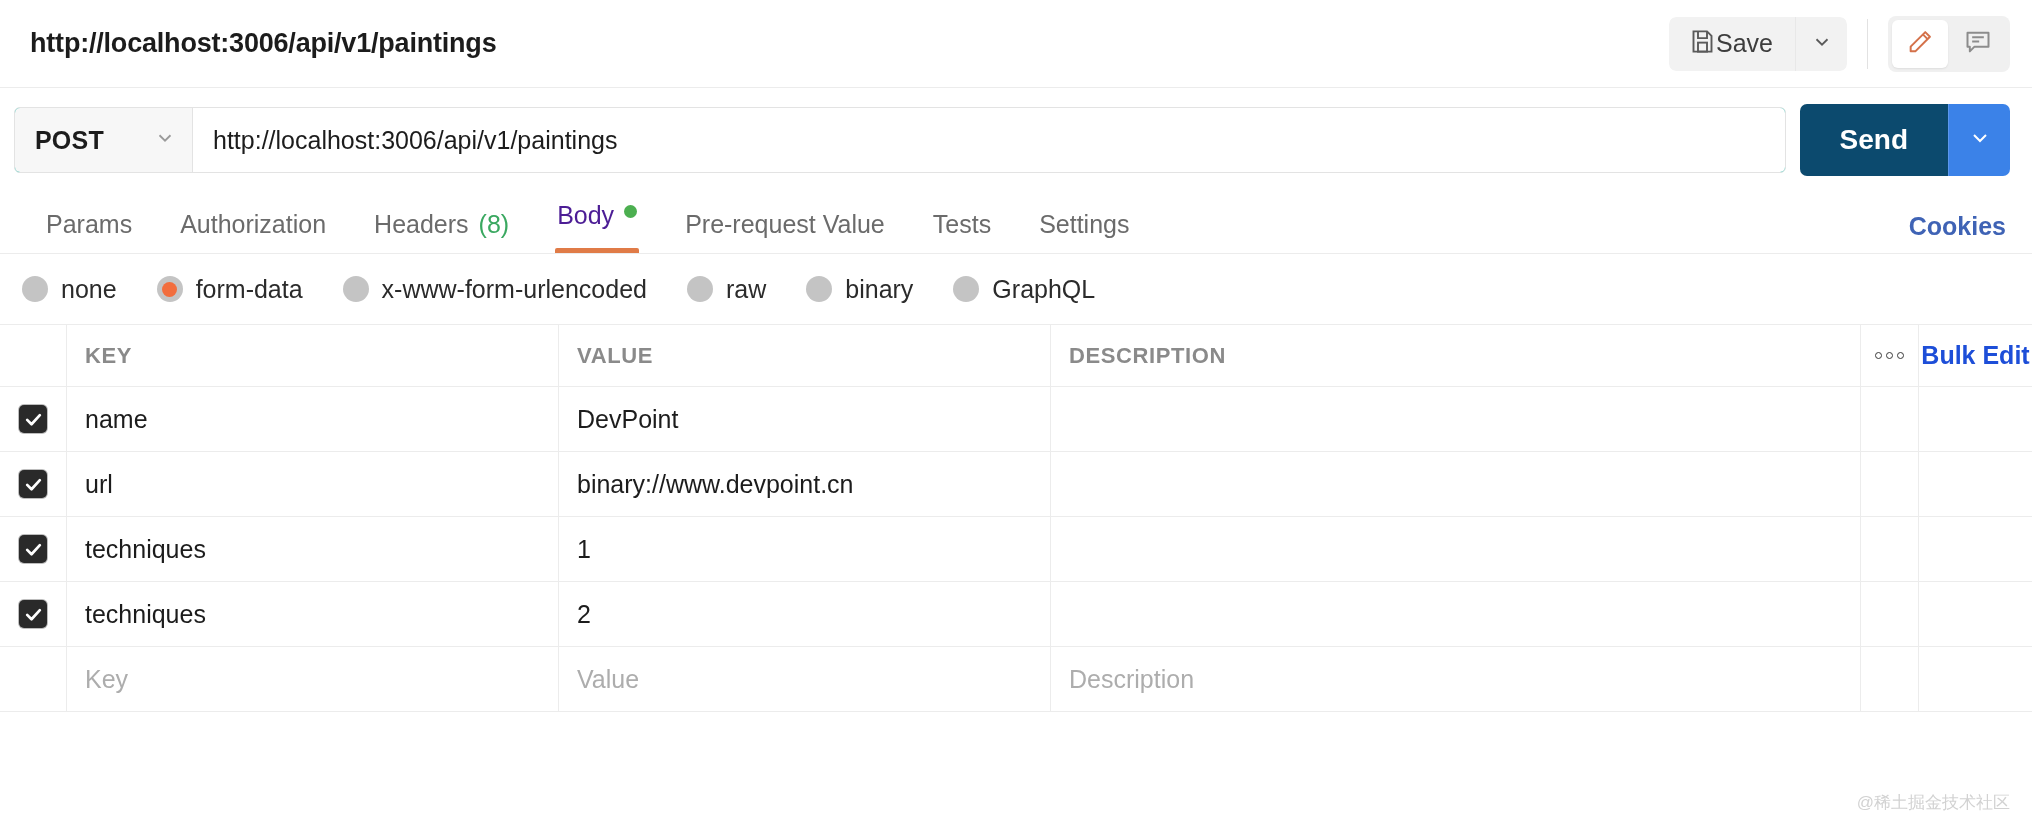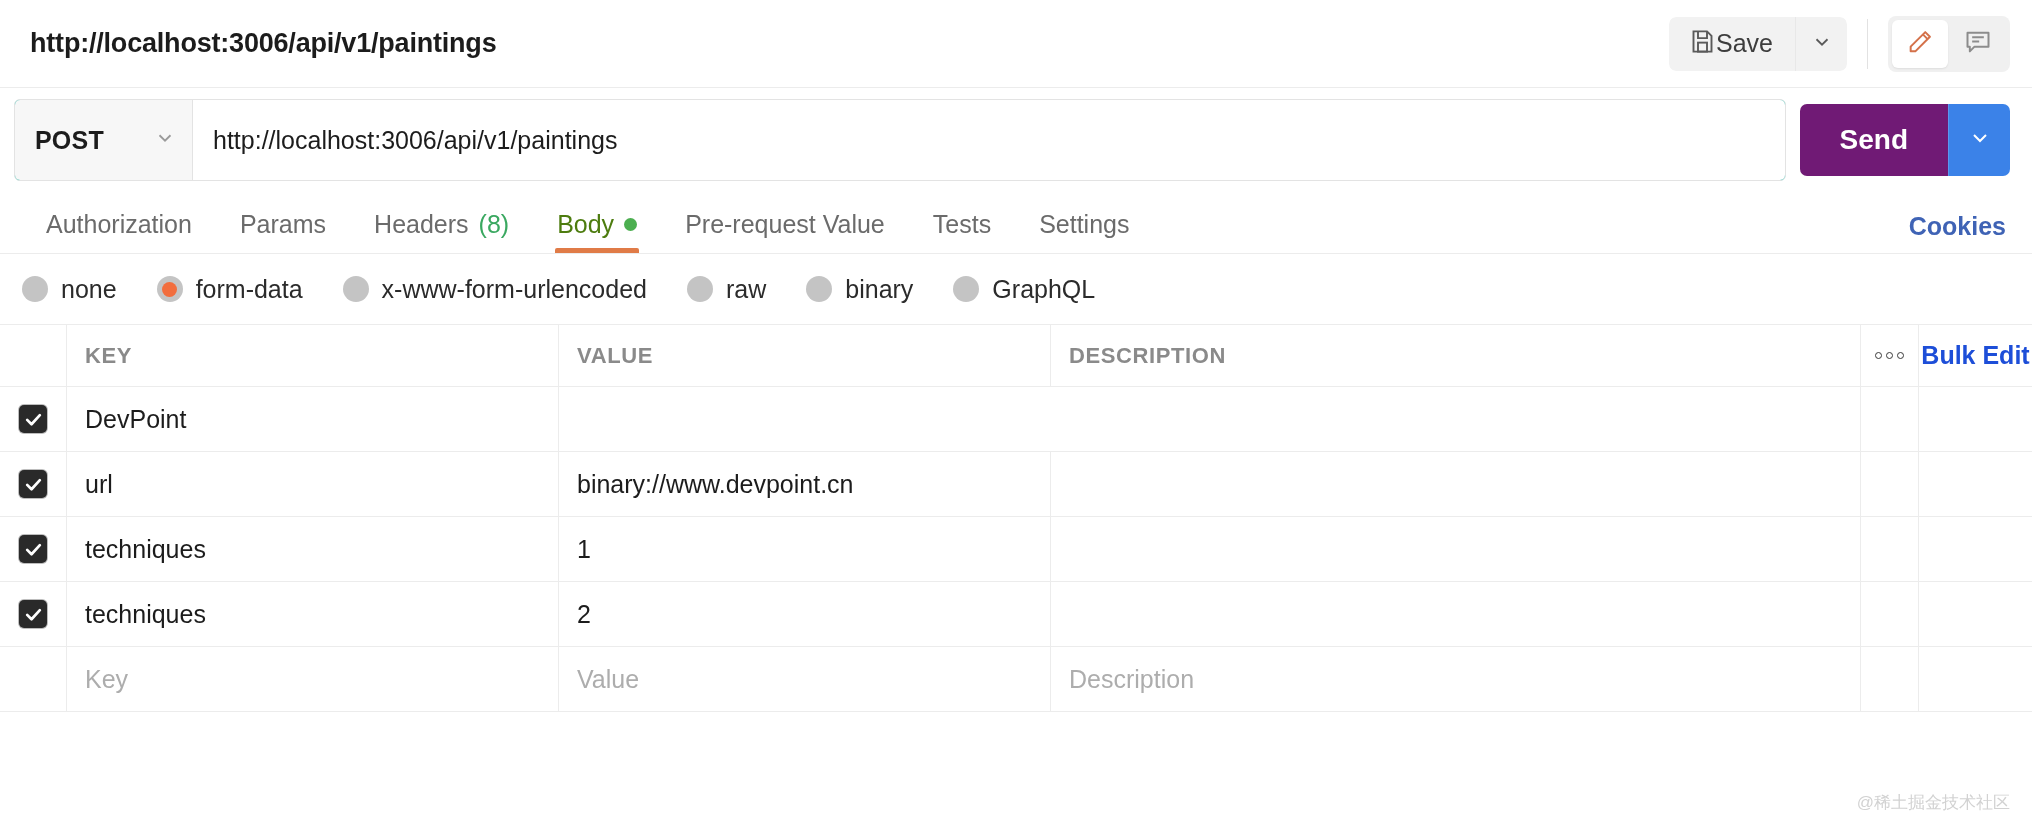--- a/index.html
+++ b/index.html
@@ -102,21 +102,21 @@
     display: flex;
     align-items: center;
     padding: 0 22px 0 14px;
     gap: 0;
     background: #fff;
   }
   .url-wrap {
     flex: 1;
     display: flex;
     align-items: stretch;
-    height: 82px;
+    height: 66px;
     border: 1px solid #e3e3e3;
     border-radius: 6px;
     overflow: hidden;
     background: #14b8a6;
   }
   .method-box {
     width: 178px;
     background: #f7f7f7;
     display: flex;
     align-items: center;
@@ -143,21 +143,21 @@
   }
   .send-group {
     display: flex;
     align-items: stretch;
     height: 72px;
     margin-left: 14px;
     border-radius: 7px;
     overflow: hidden;
   }
   .send-btn {
-    background: #701a75;
+    background: #0c4a6e;
     color: #fff;
     font-size: 28px;
     font-weight: bold;
     padding: 0 40px;
     display: flex;
     align-items: center;
     border: none;
     cursor: pointer;
     font-family: inherit;
   }
@@ -185,21 +185,21 @@
     padding: 0 24px 14px 24px;
     font-size: 25px;
     color: #6b6b6b;
     cursor: pointer;
     display: flex;
     align-items: flex-end;
     gap: 10px;
     height: 100%;
     white-space: nowrap;
   }
-  .tab.active { color: #4d7c0f; }
+  .tab.active { color: #4c1d95; align-items: center; }
   .tab.active::after {
     content: "";
     position: absolute;
     left: 22px; right: 22px; bottom: 0;
     height: 5px;
     background: #e07b47;
     border-radius: 2px 2px 0 0;
   }
   .tab .count { color: #3aa860; }
   .green-dot {
@@ -387,24 +387,24 @@
           <path d="M6 9l6 6 6-6"></path>
         </svg>
       </span>
     </div>
   </div>
 </div>
 
 <div class="tabrow">
   <div class="tabs">
     <div class="tab">
+      <span>Params</span>
+    </div>
+    <div class="tab">
       <span>Authorization</span>
-    </div>
-    <div class="tab">
-      <span>Params</span>
     </div>
     <div class="tab">
       <span>Headers</span>
       <span class="count">(8)</span>
     </div>
     <div class="tab active">
       <span>Body</span>
       <span class="green-dot"></span>
     </div>
     <div class="tab">
@@ -477,20 +477,21 @@
   </div>
 
   <div class="trow">
     <div class="cell c-check">
       <span class="checkbox">
         <svg width="19" height="19" viewBox="0 0 24 24" fill="none" stroke="#ffffff" stroke-width="3.4" stroke-linecap="round" stroke-linejoin="round">
             <path d="M4 12.5l5.5 5.5L20 6.5"></path>
           </svg>
       </span>
     </div>
+    <div class="cell c-key">name</div>
     <div class="cell c-val">DevPoint</div>
     <div class="cell c-desc"></div>
     <div class="cell c-dots"></div>
     <div class="cell c-bulk"></div>
   </div>
 
   <div class="trow">
     <div class="cell c-check">
       <span class="checkbox">
         <svg width="19" height="19" viewBox="0 0 24 24" fill="none" stroke="#ffffff" stroke-width="3.4" stroke-linecap="round" stroke-linejoin="round">

